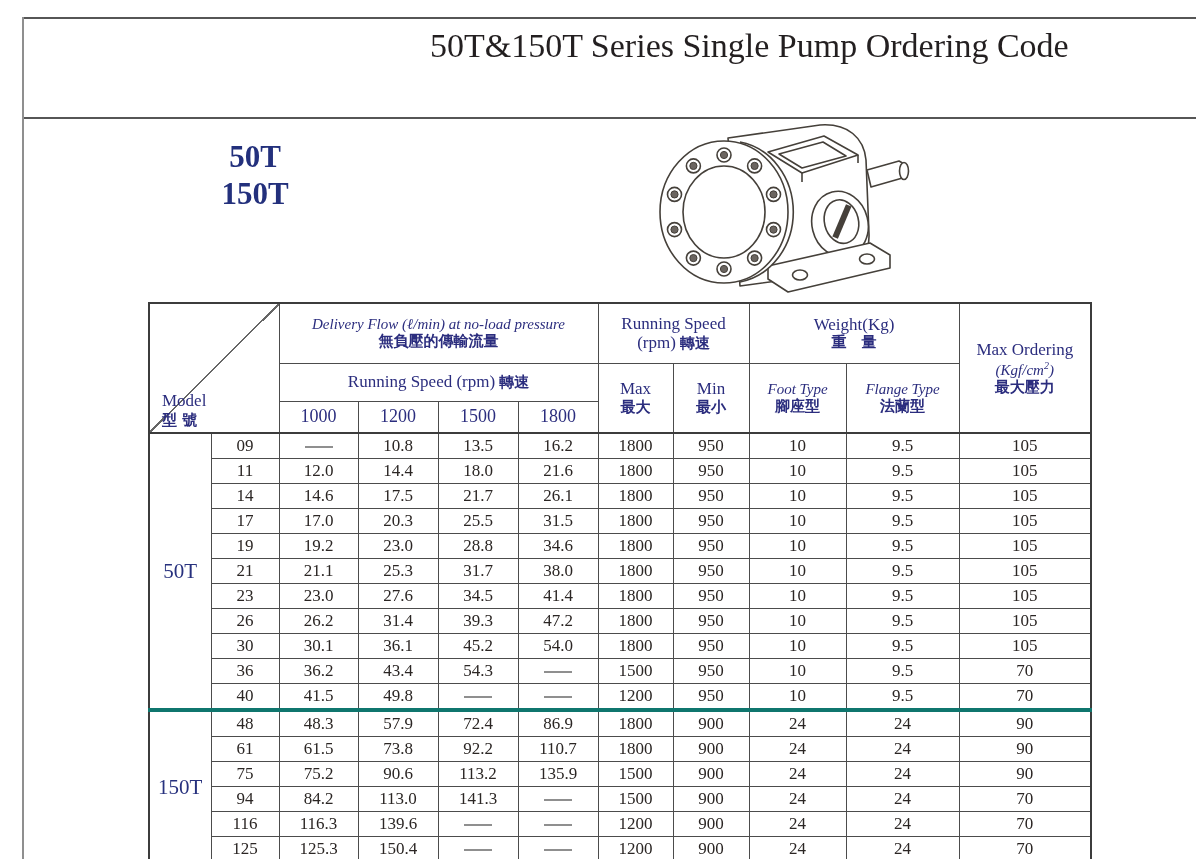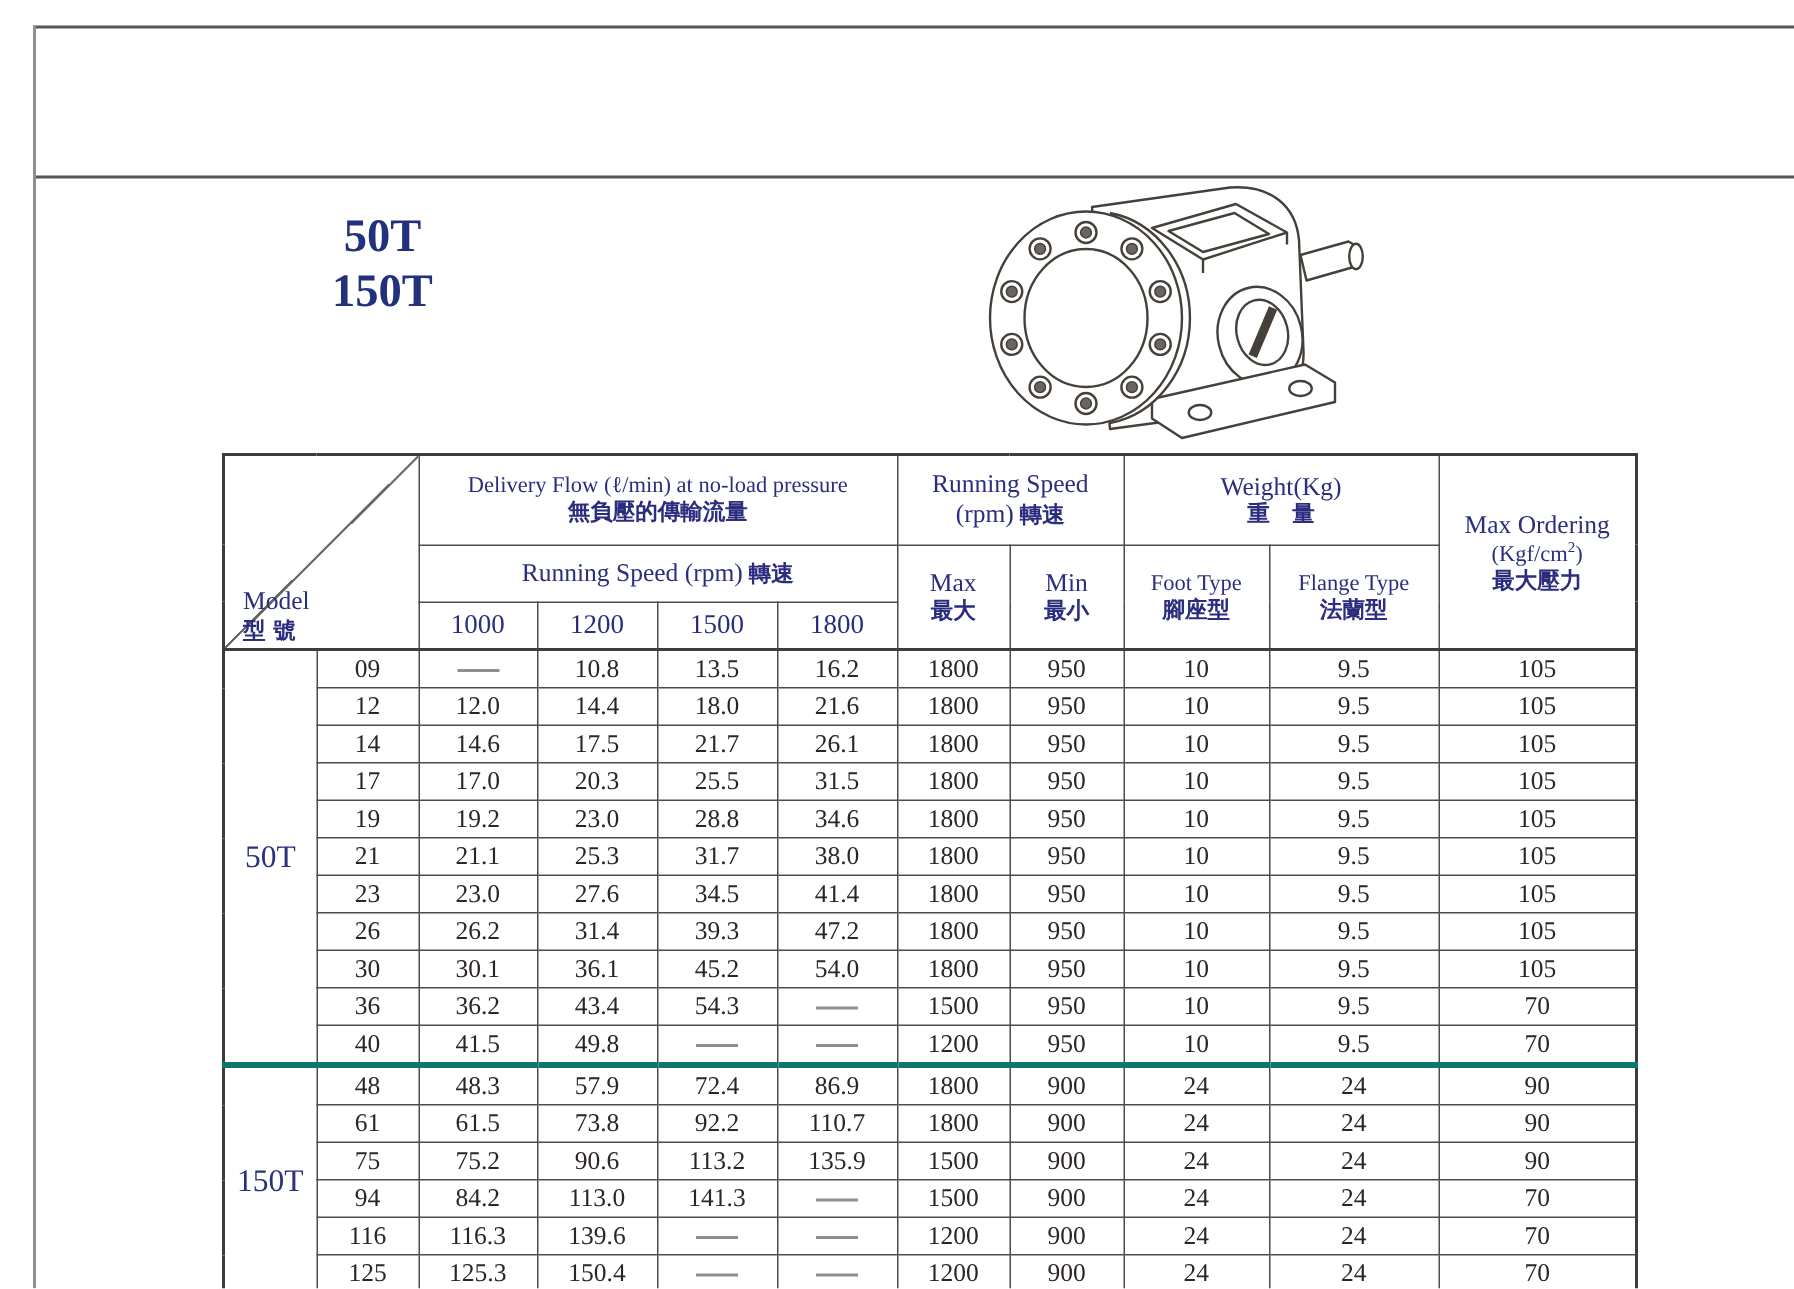--- a/index.html
+++ b/index.html
@@ -28,21 +28,21 @@
 
   
   .tbl-wrap { position:absolute; left:148px; top:302px; }
   table { border-collapse:collapse; table-layout:fixed; width:942px; border:2px solid #3c3c3c; }
   th, td { border:1px solid #4c4c4c; text-align:center; vertical-align:middle; padding:0; }
   thead th { color:#2b2d7e; font-weight:normal; line-height:1.15; }
   thead tr.h1 { height:60px; }
   thead tr.h2 { height:38px;margin-left:32px; }
   thead tr.h3 { height:32px; }
   thead { border-bottom:2px solid #3c3c3c; }
-  .en-s  { font-size:15px; }
+  .en-s  { font-size:15px;font-style:italic; }
   .en-m  { font-size:17px; }
   .zh-m  { font-size:15px; }
   .num-h { font-size:18px; }
   sup { font-size:10px; }
 
   .model-th { position:relative;
     background:linear-gradient(to bottom right,
       transparent calc(50% - 0.8px), #666 calc(50% - 0.8px),
       #666 calc(50% + 0.8px), transparent calc(50% + 0.8px));
   }
@@ -56,20 +56,21 @@
 </head>
 <body>
 
 <div class="page">
 
   <div class="frame-top"></div>
   <div class="frame-mid"></div>
   <div class="frame-left"></div>
 
   <div class="title-block">
+    <div class="title-en">50T&amp;150T Series Single Pump Ordering Code</div>
   </div>
 
   <div class="series-label">
     <div>50T</div>
     <div>150T</div>
   </div>
 
   <svg class="pump" viewBox="0 0 285 190">
     <g fill="#ffffff" stroke="#45403a" stroke-width="1.6" stroke-linejoin="round">
 
@@ -203,21 +204,21 @@
             <td>10.8</td>
             <td>13.5</td>
             <td>16.2</td>
             <td>1800</td>
             <td>950</td>
             <td>10</td>
             <td>9.5</td>
             <td>105</td>
           </tr>
           <tr>
-            <td>12</td>
+            <td>11</td>
             <td>12.0</td>
             <td>14.4</td>
             <td>18.0</td>
             <td>21.6</td>
             <td>1800</td>
             <td>950</td>
             <td>10</td>
             <td>9.5</td>
             <td>105</td>
           </tr>

